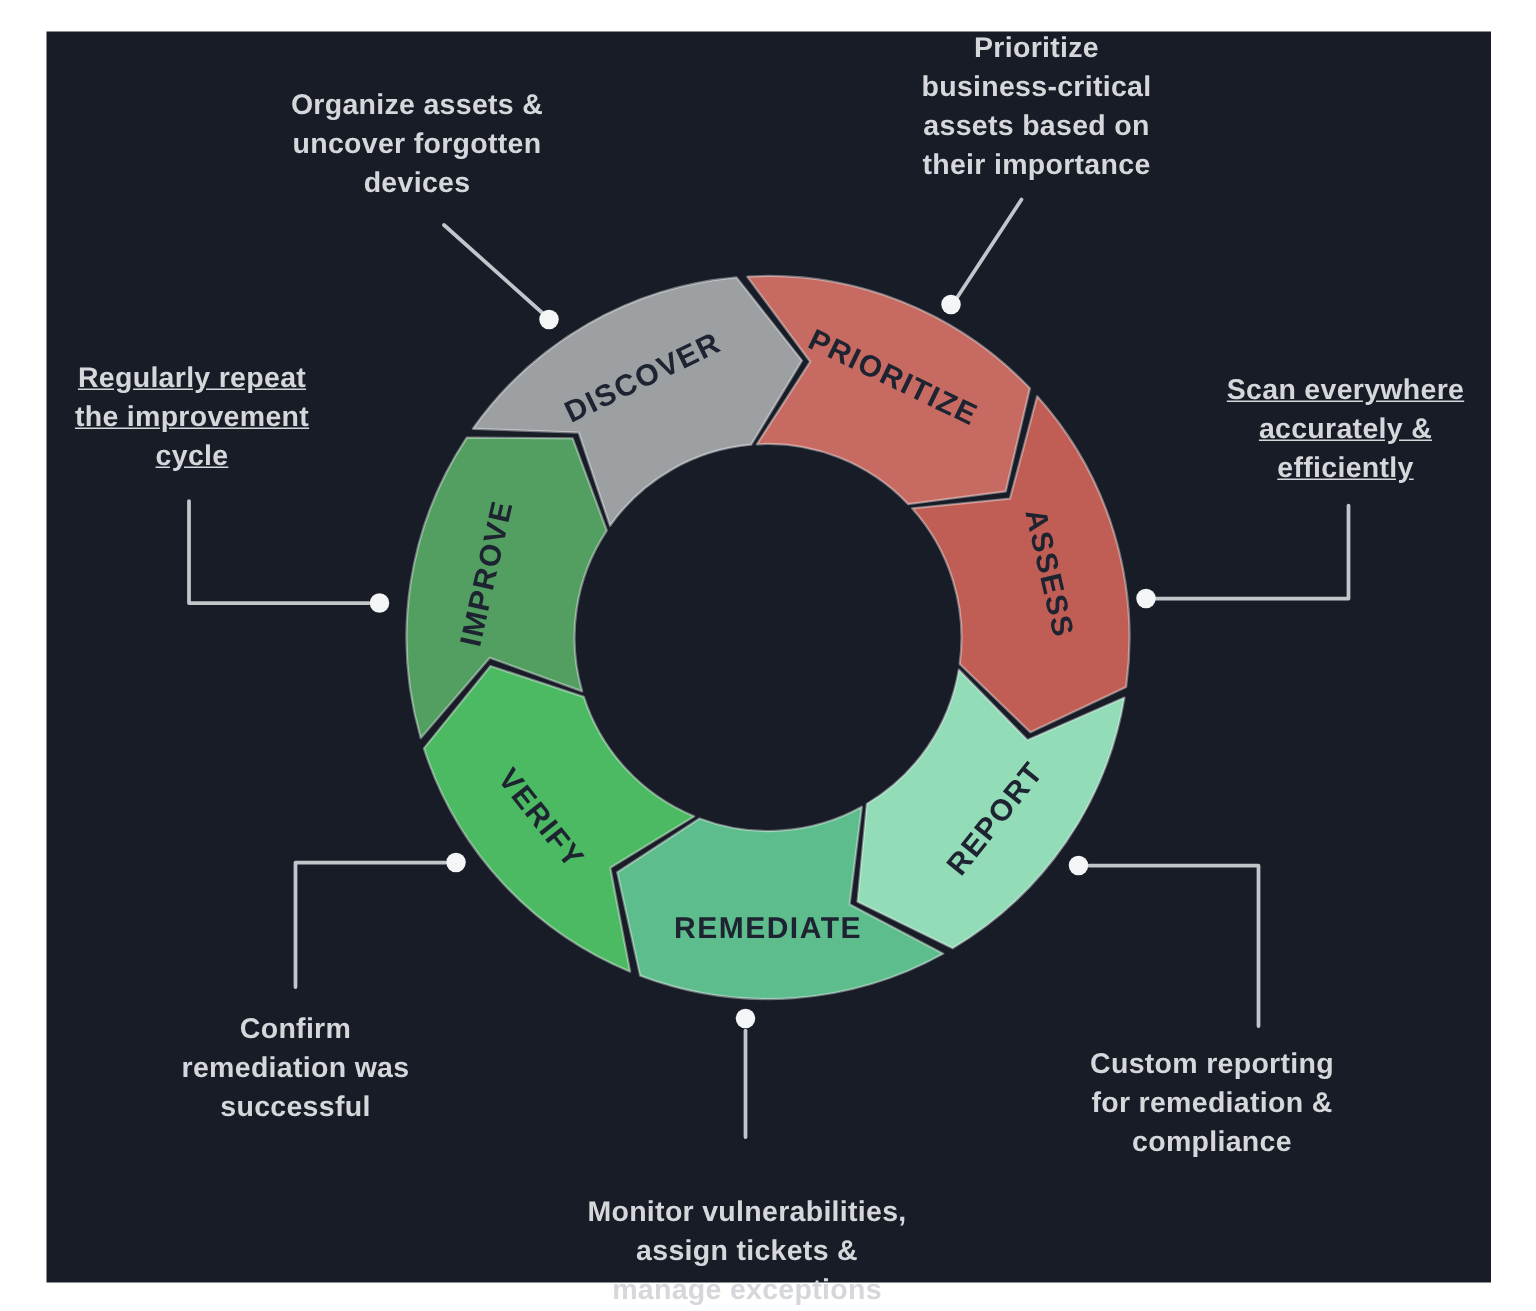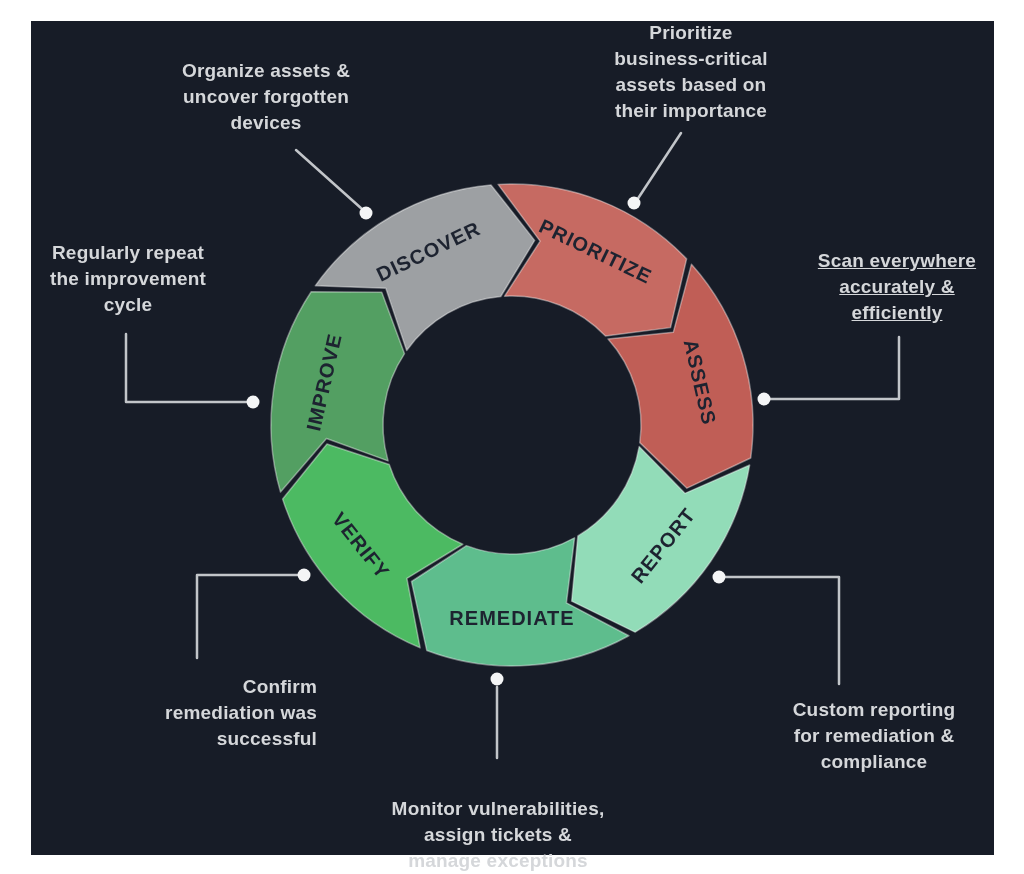--- a/index.html
+++ b/index.html
@@ -24,27 +24,27 @@
   .note {
     position: absolute;
     color: #d5d7da;
     font-size: 19px;
     line-height: 26px;
     font-weight: bold;
     text-align: center;
     white-space: pre-line;
     letter-spacing: 0.2px;
   }
-  .note.n-discover   { left: 146px; top: 58px;  width: 240px; }
+  .note.n-discover   { left: 158px; top: 58px;  width: 240px; }
   .note.n-prioritize { left: 571px; top: 20px;  width: 240px; }
   .note.n-assess     { left: 777px; top: 248px; width: 240px; text-decoration: underline; }
-  .note.n-improve    { left: 8px;   top: 240px; width: 240px; }
-  .note.n-verify     { left: 77px;  top: 674px; width: 240px; text-align: right; }
+  .note.n-improve    { left: 8px;   top: 240px; width: 240px; text-decoration: underline; }
+  .note.n-verify     { left: 77px;  top: 674px; width: 240px; }
   .note.n-remediate  { left: 358px; top: 796px; width: 280px; }
-  .note.n-report     { left: 754px; top: 697px; width: 240px; }
+  .note.n-report     { left: 688px; top: 697px; width: 240px; }
 </style>
 </head>
 <body>
 
 <div class="panel"></div>
 
 <svg class="diagram" viewBox="0 0 1024 874">
   <g id="connectors">
       <polyline points="296,150 362,209" fill="none" stroke="#c2c5c9" stroke-width="2.5" stroke-linecap="round" stroke-linejoin="round"></polyline>
       <polyline points="681,133 637,200" fill="none" stroke="#c2c5c9" stroke-width="2.5" stroke-linecap="round" stroke-linejoin="round"></polyline>

